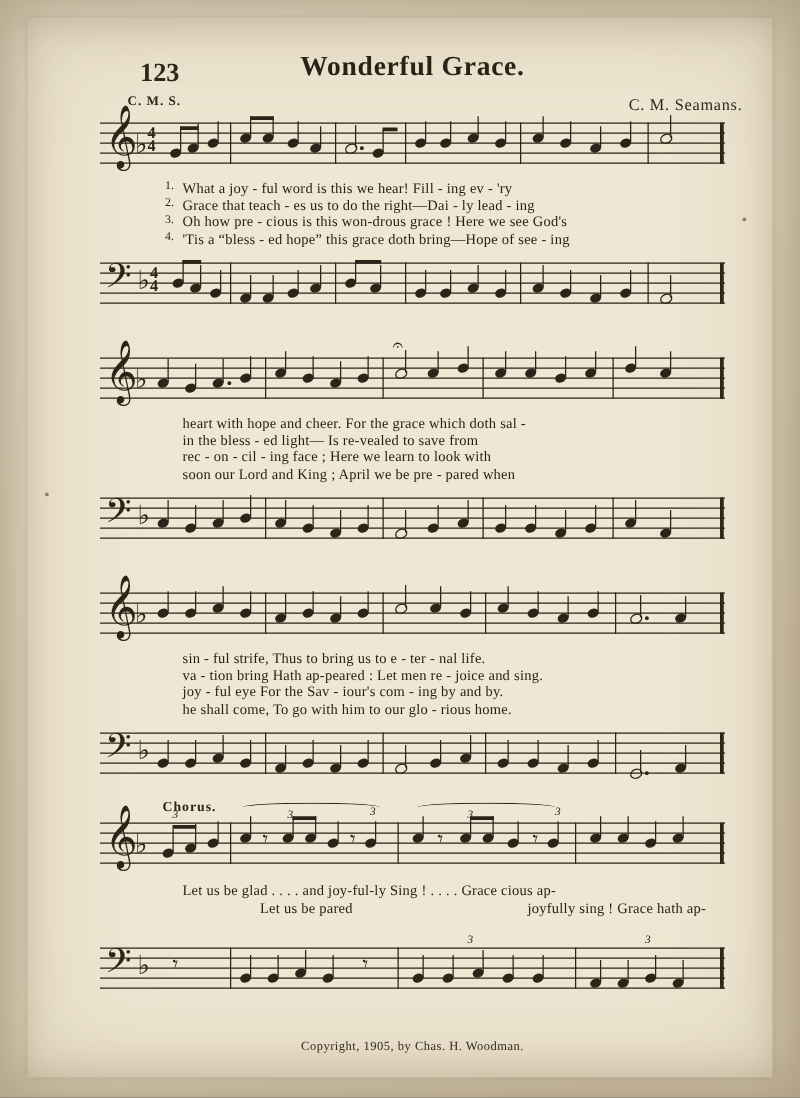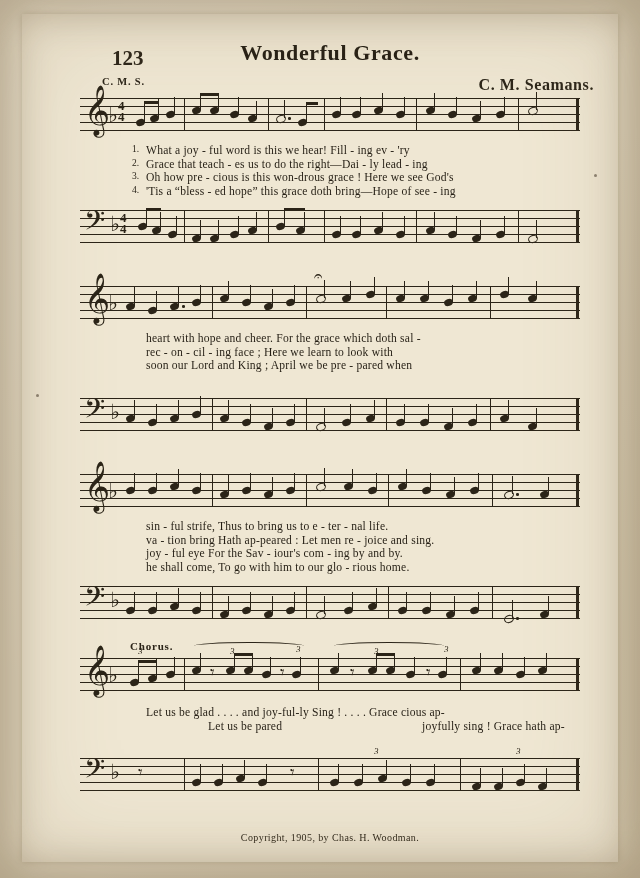--- a/index.html
+++ b/index.html
@@ -76,24 +76,24 @@
     top: 50px;
     font-size: 10.5px;
     letter-spacing: 0.8px;
     color: #2b2418;
     font-weight: bold;
   }
   .credit-right {
     position: absolute;
     right: 6px;
     top: 50px;
-    font-size: 16px;
+    font-size: 13px;
     letter-spacing: 0.6px;
     color: #2b2418;
-    font-weight: bold;
+    font-weight: normal;
   }
 
   
   .system {
     position: relative;
     margin: 0 auto;
   }
   .staff {
     position: relative;
     height: 34px;
@@ -453,20 +453,23 @@
           <div class="note" style="left:448px; top:9px;"></div>
             <div class="stem" style="left:456px; top:-5px; height:17px;"></div>
           <div class="barline thick" style="left:496px;"></div>
         </div>
 
         <div class="lyrics" style="position:absolute; left:52px; top:46px; width:460px;">
           <div class="lyric-line">
               <span class="ltext">heart     with      hope    and  cheer. For  the grace which doth     sal -</span>
             </div>
           <div class="lyric-line">
+              <span class="ltext">in       the     bless - ed    light— Is  re-vealed   to   save      from</span>
+            </div>
+          <div class="lyric-line">
               <span class="ltext">rec - on - cil - ing   face ; Here we  learn    to    look      with</span>
             </div>
           <div class="lyric-line">
               <span class="ltext">soon     our     Lord    and  King ; April  we   be   pre - pared     when</span>
             </div>
         </div>
 
         <div class="staff" style="position:absolute; left:0; top:112px; width:500px;">
           <div class="line l0"></div>
             <div class="line l1"></div>

